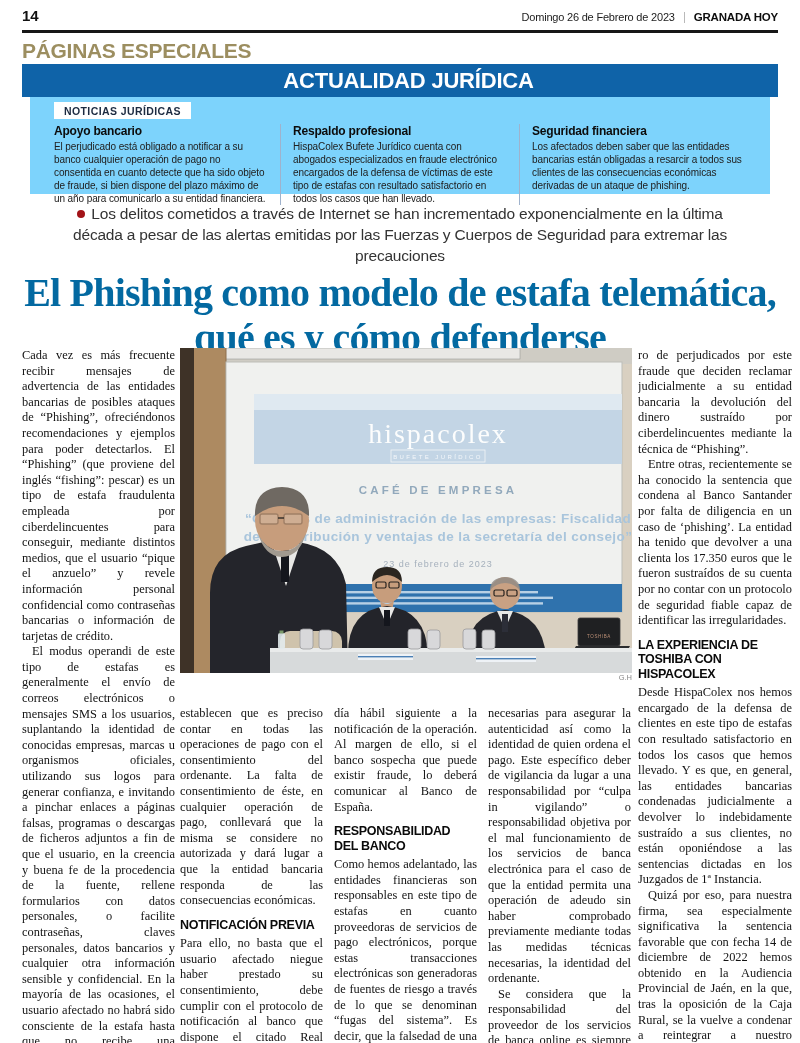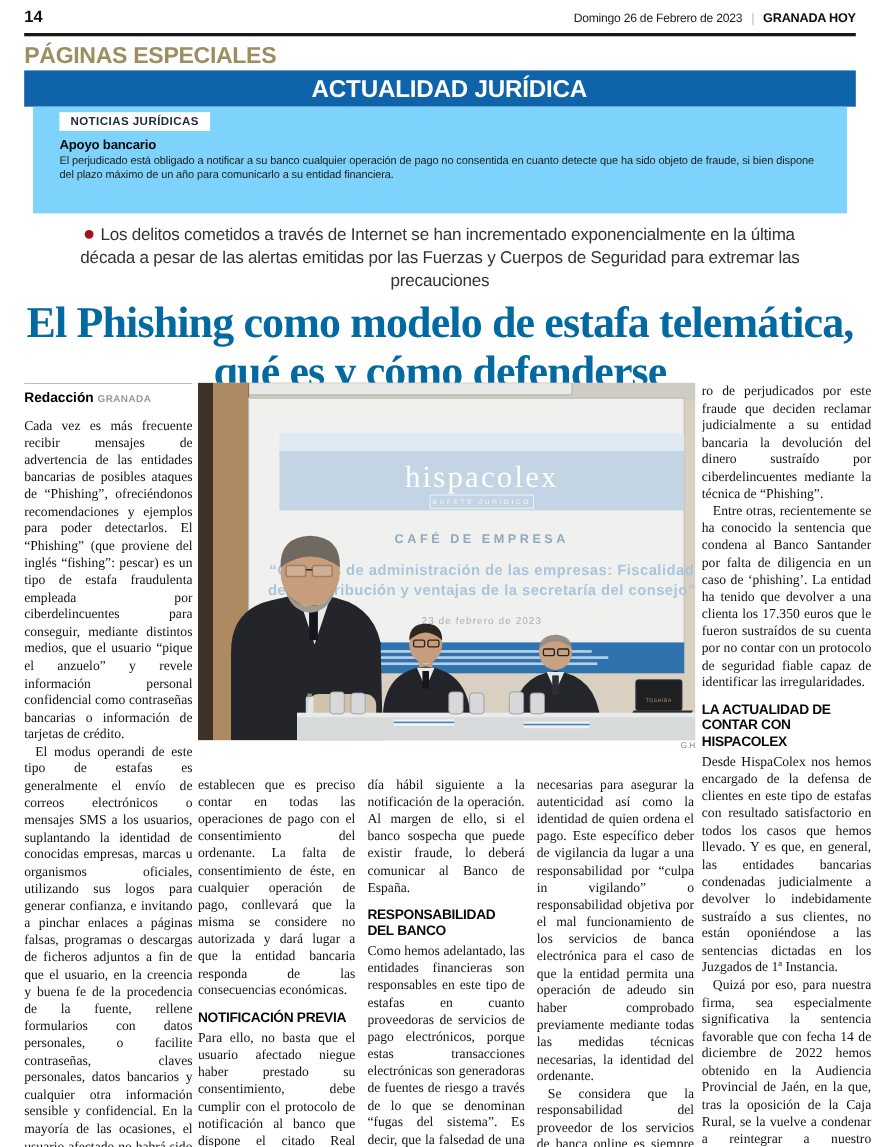--- a/index.html
+++ b/index.html
@@ -92,33 +92,37 @@
     <span>ACTUALIDAD JURÍDICA</span>
   </div>
 
   <div class="panel">
     <div class="panel-label">NOTICIAS JURÍDICAS</div>
     <div class="tips">
       <div class="tip">
         <h3>Apoyo bancario</h3>
         <p>El perjudicado está obligado a notificar a su banco cualquier operación de pago no consentida en cuanto detecte que ha sido objeto de fraude, si bien dispone del plazo máximo de un año para comunicarlo a su entidad financiera.</p>
       </div>
+      <div class="tip">
+        <h3>Respaldo profesional</h3>
+        <p>HispaColex Bufete Jurídico cuenta con abogados especializados en fraude electrónico encargados de la defensa de víctimas de este tipo de estafas con resultado satisfactorio en todos los casos que han llevado.</p>
+      </div>
+      <div class="tip">
+        <h3>Seguridad financiera</h3>
+        <p>Los afectados deben saber que las entidades bancarias están obligadas a resarcir a todos sus clientes de las consecuencias económicas derivadas de un ataque de phishing.</p>
+      </div>
     </div>
   </div>
 
   <div class="lead">
     <span class="bullet"></span><span>Los delitos cometidos a través de Internet se han incrementado exponencialmente en la última década a pesar de las alertas emitidas por las Fuerzas y Cuerpos de Seguridad para extremar las precauciones</span>
   </div>
   <h1 class="headline">El Phishing como modelo de estafa telemática, qué es y cómo defenderse</h1>
 
   <div class="col" id="col1">
-    <div class="byline">
-      <span class="auth">Redacción</span>
-      <span class="loc">GRANADA</span>
-    </div>
     <p>Cada vez es más frecuente recibir mensajes de advertencia de las entidades bancarias de posibles ataques de “Phishing”, ofreciéndonos recomendaciones y ejemplos para poder detectarlos. El “Phishing” (que proviene del inglés “fishing”: pescar) es un tipo de estafa fraudulenta empleada por ciberdelincuentes para conseguir, mediante distintos medios, que el usuario “pique el anzuelo” y revele información personal confidencial como contraseñas bancarias o información de tarjetas de crédito.</p>
     <p class="ind">El modus operandi de este tipo de estafas es generalmente el envío de correos electrónicos o mensajes SMS a los usuarios, suplantando la identidad de conocidas empresas, marcas u organismos oficiales, utilizando sus logos para generar confianza, e invitando a pinchar enlaces a páginas falsas, programas o descargas de ficheros adjuntos a fin de que el usuario, en la creencia y buena fe de la procedencia de la fuente, rellene formularios con datos personales, o facilite contraseñas, claves personales, datos bancarios y cualquier otra información sensible y confidencial. En la mayoría de las ocasiones, el usuario afectado no habrá sido consciente de la estafa hasta que no recibe una comunicación bancaria de transferencia o movimiento bancario dudoso o de abultado importe o, en el peor de los casos, una comunicación policial.</p>
 
   </div>
 
   <div class="photo">
     <svg width="452" height="325" viewBox="0 0 452 325" xmlns="http://www.w3.org/2000/svg">
 
       <rect x="0" y="0" width="452" height="325" fill="#d9d0c1"></rect>
       <rect x="0" y="0" width="452" height="16" fill="#cfccc4"></rect>
@@ -226,19 +230,19 @@
     </div>
     <div class="col midcol" style="position:static;">
       <p>necesarias para asegurar la autenticidad así como la identidad de quien ordena el pago. Este específico deber de vigilancia da lugar a una responsabilidad por “culpa in vigilando” o responsabilidad objetiva por el mal funcionamiento de los servicios de banca electrónica para el caso de que la entidad permita una operación de adeudo sin haber comprobado previamente mediante todas las medidas técnicas necesarias, la identidad del ordenante.</p>
       <p class="ind">Se considera que la responsabilidad del proveedor de los servicios de banca online es siempre generadora de riesgo, por lo que existe una inversión de la carga probatoria, de tal manera que es al banco al que le corresponde acreditar la existencia de fraude o negligencia grave del afectado si quiere quedar exonerado de responsabilidad. Así lo vienen reconociendo las sentencias dictadas en la materia por nuestros Tribunales, cada vez más frecuentes al ser creciente el núme-</p>
     </div>
   </div>
 
   <div class="col" id="col5">
     <p>ro de perjudicados por este fraude que deciden reclamar judicialmente a su entidad bancaria la devolución del dinero sustraído por ciberdelincuentes mediante la técnica de “Phishing”.</p>
     <p class="ind">Entre otras, recientemente se ha conocido la sentencia que condena al Banco Santander por falta de diligencia en un caso de ‘phishing’. La entidad ha tenido que devolver a una clienta los 17.350 euros que le fueron sustraídos de su cuenta por no contar con un protocolo de seguridad fiable capaz de identificar las irregularidades.</p>
-    <div class="shead">LA ACTUALIDAD DE CONTAR CON HISPACOLEX</div>
+    <div class="shead">LA EXPERIENCIA DE TOSHIBA CON HISPACOLEX</div>
     <p>Desde HispaColex nos hemos encargado de la defensa de clientes en este tipo de estafas con resultado satisfactorio en todos los casos que hemos llevado. Y es que, en general, las entidades bancarias condenadas judicialmente a devolver lo indebidamente sustraído a sus clientes, no están oponiéndose a las sentencias dictadas en los Juzgados de 1ª Instancia.</p>
     <p class="ind">Quizá por eso, para nuestra firma, sea especialmente significativa la sentencia favorable que con fecha 14 de diciembre de 2022 hemos obtenido en la Audiencia Provincial de Jaén, en la que, tras la oposición de la Caja Rural, se la vuelve a condenar a reintegrar a nuestro defendido la cantidad de 6.000 euros más los intereses que se dejaron de percibir desde la transferencia fraudulenta.</p>
 
   </div>
 
 </div>
 
 </body></html>

